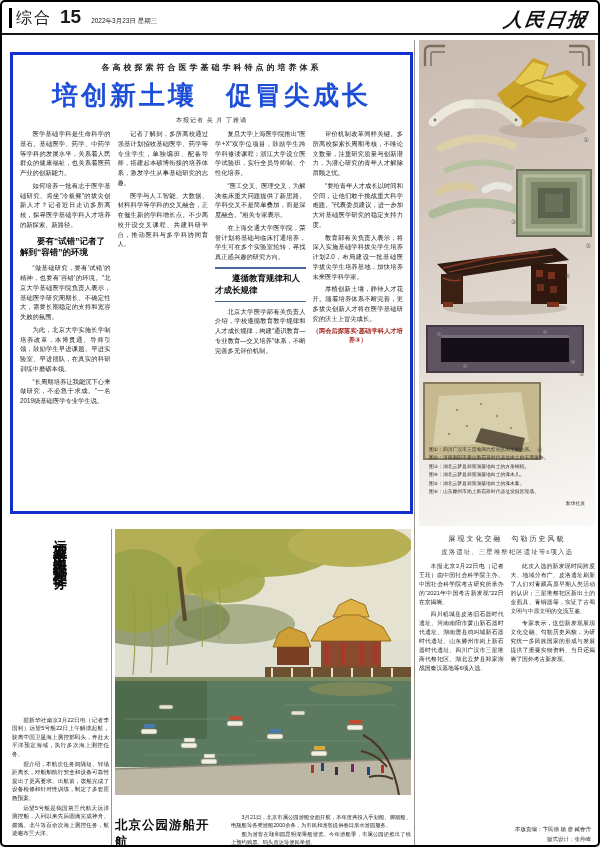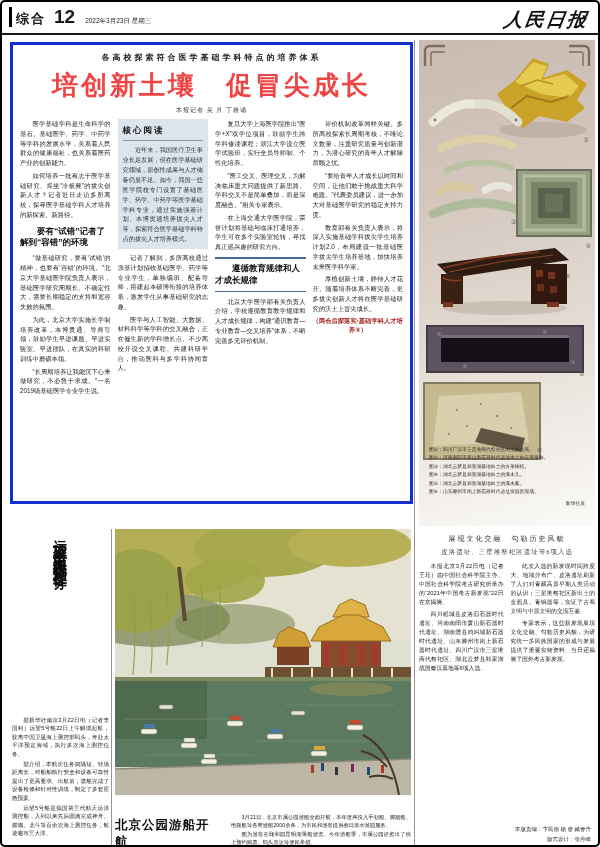--- a/index.html
+++ b/index.html
@@ -3,30 +3,30 @@
 <meta charset="utf-8">
 <style>
   html,body{margin:0;padding:0;background:#e8e8e8;}
   .page{position:relative;width:600px;height:847px;background:#fff;border:2px solid #000;
         border-radius:5px;box-sizing:border-box;overflow:hidden;
         font-family:"Liberation Sans","DejaVu Sans",sans-serif;color:#1a1a1a;}
   
   .hdr{position:absolute;left:0;top:0;width:100%;height:33px;border-bottom:2px solid #161616;box-sizing:border-box;}
   .hdr-left{position:absolute;left:7px;top:4px;display:flex;align-items:baseline;}
   .hdr-bar{display:inline-block;width:3px;height:20px;background:#000;margin-right:4px;align-self:center;}
-  .sec{font-size:13px;font-weight:bold;letter-spacing:2px;}
+  .sec{font-size:16px;font-weight:normal;letter-spacing:2px;}
   .pno{font-size:19px;font-weight:bold;margin-left:8px;}
   .date{font-size:6.5px;color:#222;margin-left:10px;}
   .masthead{position:absolute;right:10px;top:5px;font-family:"DejaVu Serif","Liberation Serif",serif;
             font-weight:bold;font-style:italic;font-size:19px;letter-spacing:2px;transform:skewX(-8deg);color:#111;}
   
-  .main-box{position:absolute;left:8px;top:40px;width:403px;height:462px;border:3px solid #1430cc;
+  .main-box{position:absolute;left:8px;top:50px;width:403px;height:462px;border:3px solid #1430cc;
             box-sizing:border-box;background:#fff;padding:5px 7px 2px;overflow:hidden;}
   .kicker{text-align:center;font-size:8px;font-weight:bold;letter-spacing:3px;color:#222;margin-top:2px;}
-  .headline{text-align:center;font-size:26px;font-weight:900;letter-spacing:3px;margin:5px 0 3px;color:#ef4444;}
+  .headline{text-align:center;font-size:26px;font-weight:900;letter-spacing:3px;margin:5px 0 3px;color:#1d4ed8;}
   .byline{text-align:center;font-size:6px;color:#333;letter-spacing:1px;margin-bottom:4px;}
   .cols{display:flex;gap:7px;height:352px;overflow:hidden;margin-top:3px;}
   .col{flex:1;overflow:hidden;}
   .col p{margin:0 0 3px;font-size:6.3px;line-height:1.55;text-align:justify;text-indent:2em;color:#222;}
   .corebox{background:#dde5ec;padding:6px 5px 5px;margin-bottom:4px;}
   .corebox .ct{font-size:8.5px;font-weight:bold;letter-spacing:2px;color:#111;margin-bottom:3px;}
   .corebox .cl{border-bottom:1px solid #8a96a2;margin-bottom:4px;}
   .corebox p{margin:0;font-size:6.2px;line-height:1.6;text-align:justify;text-indent:2em;color:#2a2f36;}
   .subhead{font-size:8.5px;font-weight:bold;color:#0d0d0d;line-height:1.4;margin:6px 0 4px;text-indent:2em;}
   .subhead.lined{border-bottom:1.5px solid #5b7aa6;padding-bottom:4px;}
@@ -74,21 +74,21 @@
 </style>
 </head>
 <body>
 
 <div class="page">
 
   <div class="hdr">
     <div class="hdr-left">
       <span class="hdr-bar"></span>
       <span class="sec">综合</span>
-      <span class="pno">12</span>
+      <span class="pno">15</span>
       <span class="date">2022年3月23日 星期三</span>
     </div>
     <div class="masthead">人民日报</div>
   </div>
 
   <div class="main-box">
     <div class="kicker">各高校探索符合医学基础学科特点的培养体系</div>
     <div class="headline">培创新土壤　促冒尖成长</div>
     <div class="byline">本报记者 吴 月 丁雅诵</div>
     <div class="cols">
@@ -98,25 +98,20 @@
             <p>如何培养一批有志于医学基础研究、肯坐“冷板凳”的拔尖创新人才？记者近日走访多所高校，探寻医学基础学科人才培养的新探索、新路径。</p>
           </div>
         <div class="subhead">要有“试错”记者了解到“容错”的环境</div>
         <div>
             <p>“做基础研究，要有‘试错’的精神，也要有‘容错’的环境。”北京大学基础医学院负责人表示，基础医学研究周期长、不确定性大，需要长期稳定的支持和宽容失败的氛围。</p>
             <p>为此，北京大学实施长学制培养改革，本博贯通、导师引领，鼓励学生早进课题、早进实验室、早进团队，在真实的科研训练中磨砺本领。</p>
             <p>“长周期培养让我能沉下心来做研究，不必急于求成。”一名2019级基础医学专业学生说。</p>
           </div>
       </div>
       <div class="col">
-        <div class="corebox">
-          <div class="ct">核心阅读</div>
-          <div class="cl"></div>
-          <p>近年来，我国医疗卫生事业长足发展，但在医学基础研究领域，原创性成果与人才储备仍显不足。如今，我国一些医学院校专门设置了基础医学、药学、中药学等医学基础学科专业，通过实施强基计划、本博贯通培养拔尖人才等，探索符合医学基础学科特点的拔尖人才培养模式。</p>
-        </div>
         <div>
             <p>记者了解到，多所高校通过强基计划招收基础医学、药学等专业学生，单独编班、配备导师，搭建起本硕博衔接的培养体系，激发学生从事基础研究的志趣。</p>
           </div>
         <div>
             <p>医学与人工智能、大数据、材料科学等学科的交叉融合，正在催生新的学科增长点。不少高校开设交叉课程、共建科研平台，推动医科与多学科协同育人。</p>
           </div>
       </div>
       <div class="col">
         <div>
             <p>复旦大学上海医学院推出“医学+X”双学位项目，鼓励学生跨学科修读课程；浙江大学设立医学试验班，实行全员导师制、个性化培养。</p>

